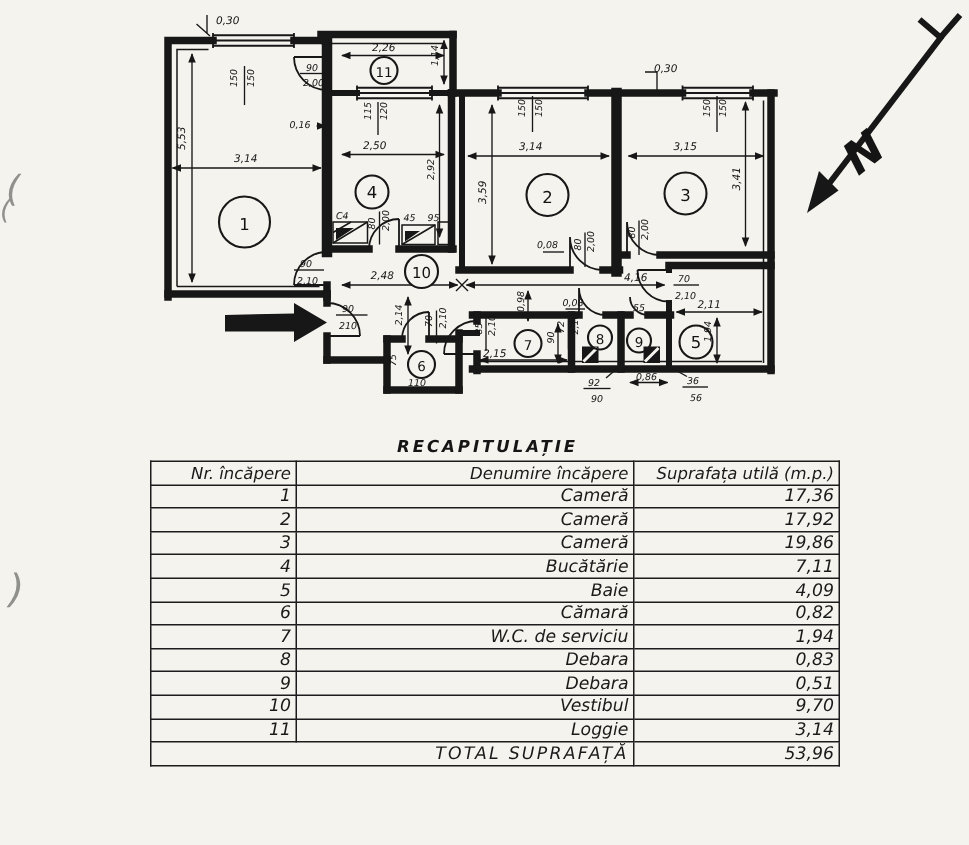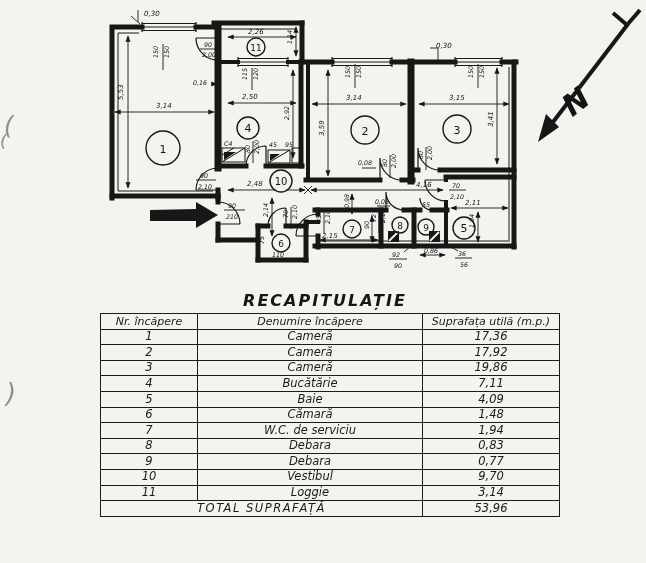--- a/index.html
+++ b/index.html
@@ -17,25 +17,25 @@
   svg .dim{stroke:#171717;stroke-width:0.9;fill:none;}
   svg .door{stroke:#171717;stroke-width:1.2;fill:none;}
   svg .fix{stroke:#171717;stroke-width:1;fill:none;}
   svg .ink{fill:#171717;}
   svg text{fill:#141414;font-family:"DejaVu Sans",sans-serif;font-style:italic;}
   svg .lbl{font-size:7px;}
   svg .lbs{font-size:6.3px;}
   svg .rn{font-size:11px;font-style:normal;}
   svg circle.rc{fill:none;stroke:#171717;stroke-width:1.4;}
   .recap{position:absolute;left:100px;top:291px;width:450px;color:#1a1a1a;}
-  .recap-title{text-align:center;font-style:italic;font-weight:bold;font-size:16px;
+  .recap-title{text-align:center;font-style:italic;font-weight:bold;font-size:11px;
     letter-spacing:2px;color:#151515;margin:0 0 3px 0;}
   table.rt{border-collapse:collapse;width:100%;table-layout:fixed;}
   table.rt td,table.rt th{border:1.6px solid #1c1c1c;font-style:italic;font-size:11.5px;
-    font-weight:normal;height:14.6px;padding:0 3px;text-align:center;white-space:nowrap;
+    font-weight:normal;height:14.6px;padding:0 3px;text-align:right;white-space:nowrap;
     overflow:hidden;color:#1a1a1a;line-height:1;}
   table.rt th{font-size:11px;}
   .c1{width:90px;}.c2{width:218px;}.c3{width:130px;margin-left:44px;}
   .total-label{letter-spacing:1.5px;font-size:11px;}
   .val{font-size:12px;}
 </style>
 </head>
 <body>
 
 <svg width="646" height="292" viewBox="0 0 646 292" style="position:absolute;left:0;top:0;">
@@ -376,36 +376,36 @@
       <td class="val">7,11</td>
     </tr>
     <tr>
       <td>5</td>
       <td>Baie</td>
       <td class="val">4,09</td>
     </tr>
     <tr>
       <td>6</td>
       <td>Cămară</td>
-      <td class="val">1,48</td>
+      <td class="val">0,82</td>
     </tr>
     <tr>
       <td>7</td>
       <td>W.C. de serviciu</td>
       <td class="val">1,94</td>
     </tr>
     <tr>
       <td>8</td>
       <td>Debara</td>
       <td class="val">0,83</td>
     </tr>
     <tr>
       <td>9</td>
       <td>Debara</td>
-      <td class="val">0,77</td>
+      <td class="val">0,51</td>
     </tr>
     <tr>
       <td>10</td>
       <td>Vestibul</td>
       <td class="val">9,70</td>
     </tr>
     <tr>
       <td>11</td>
       <td>Loggie</td>
       <td class="val">3,14</td>

